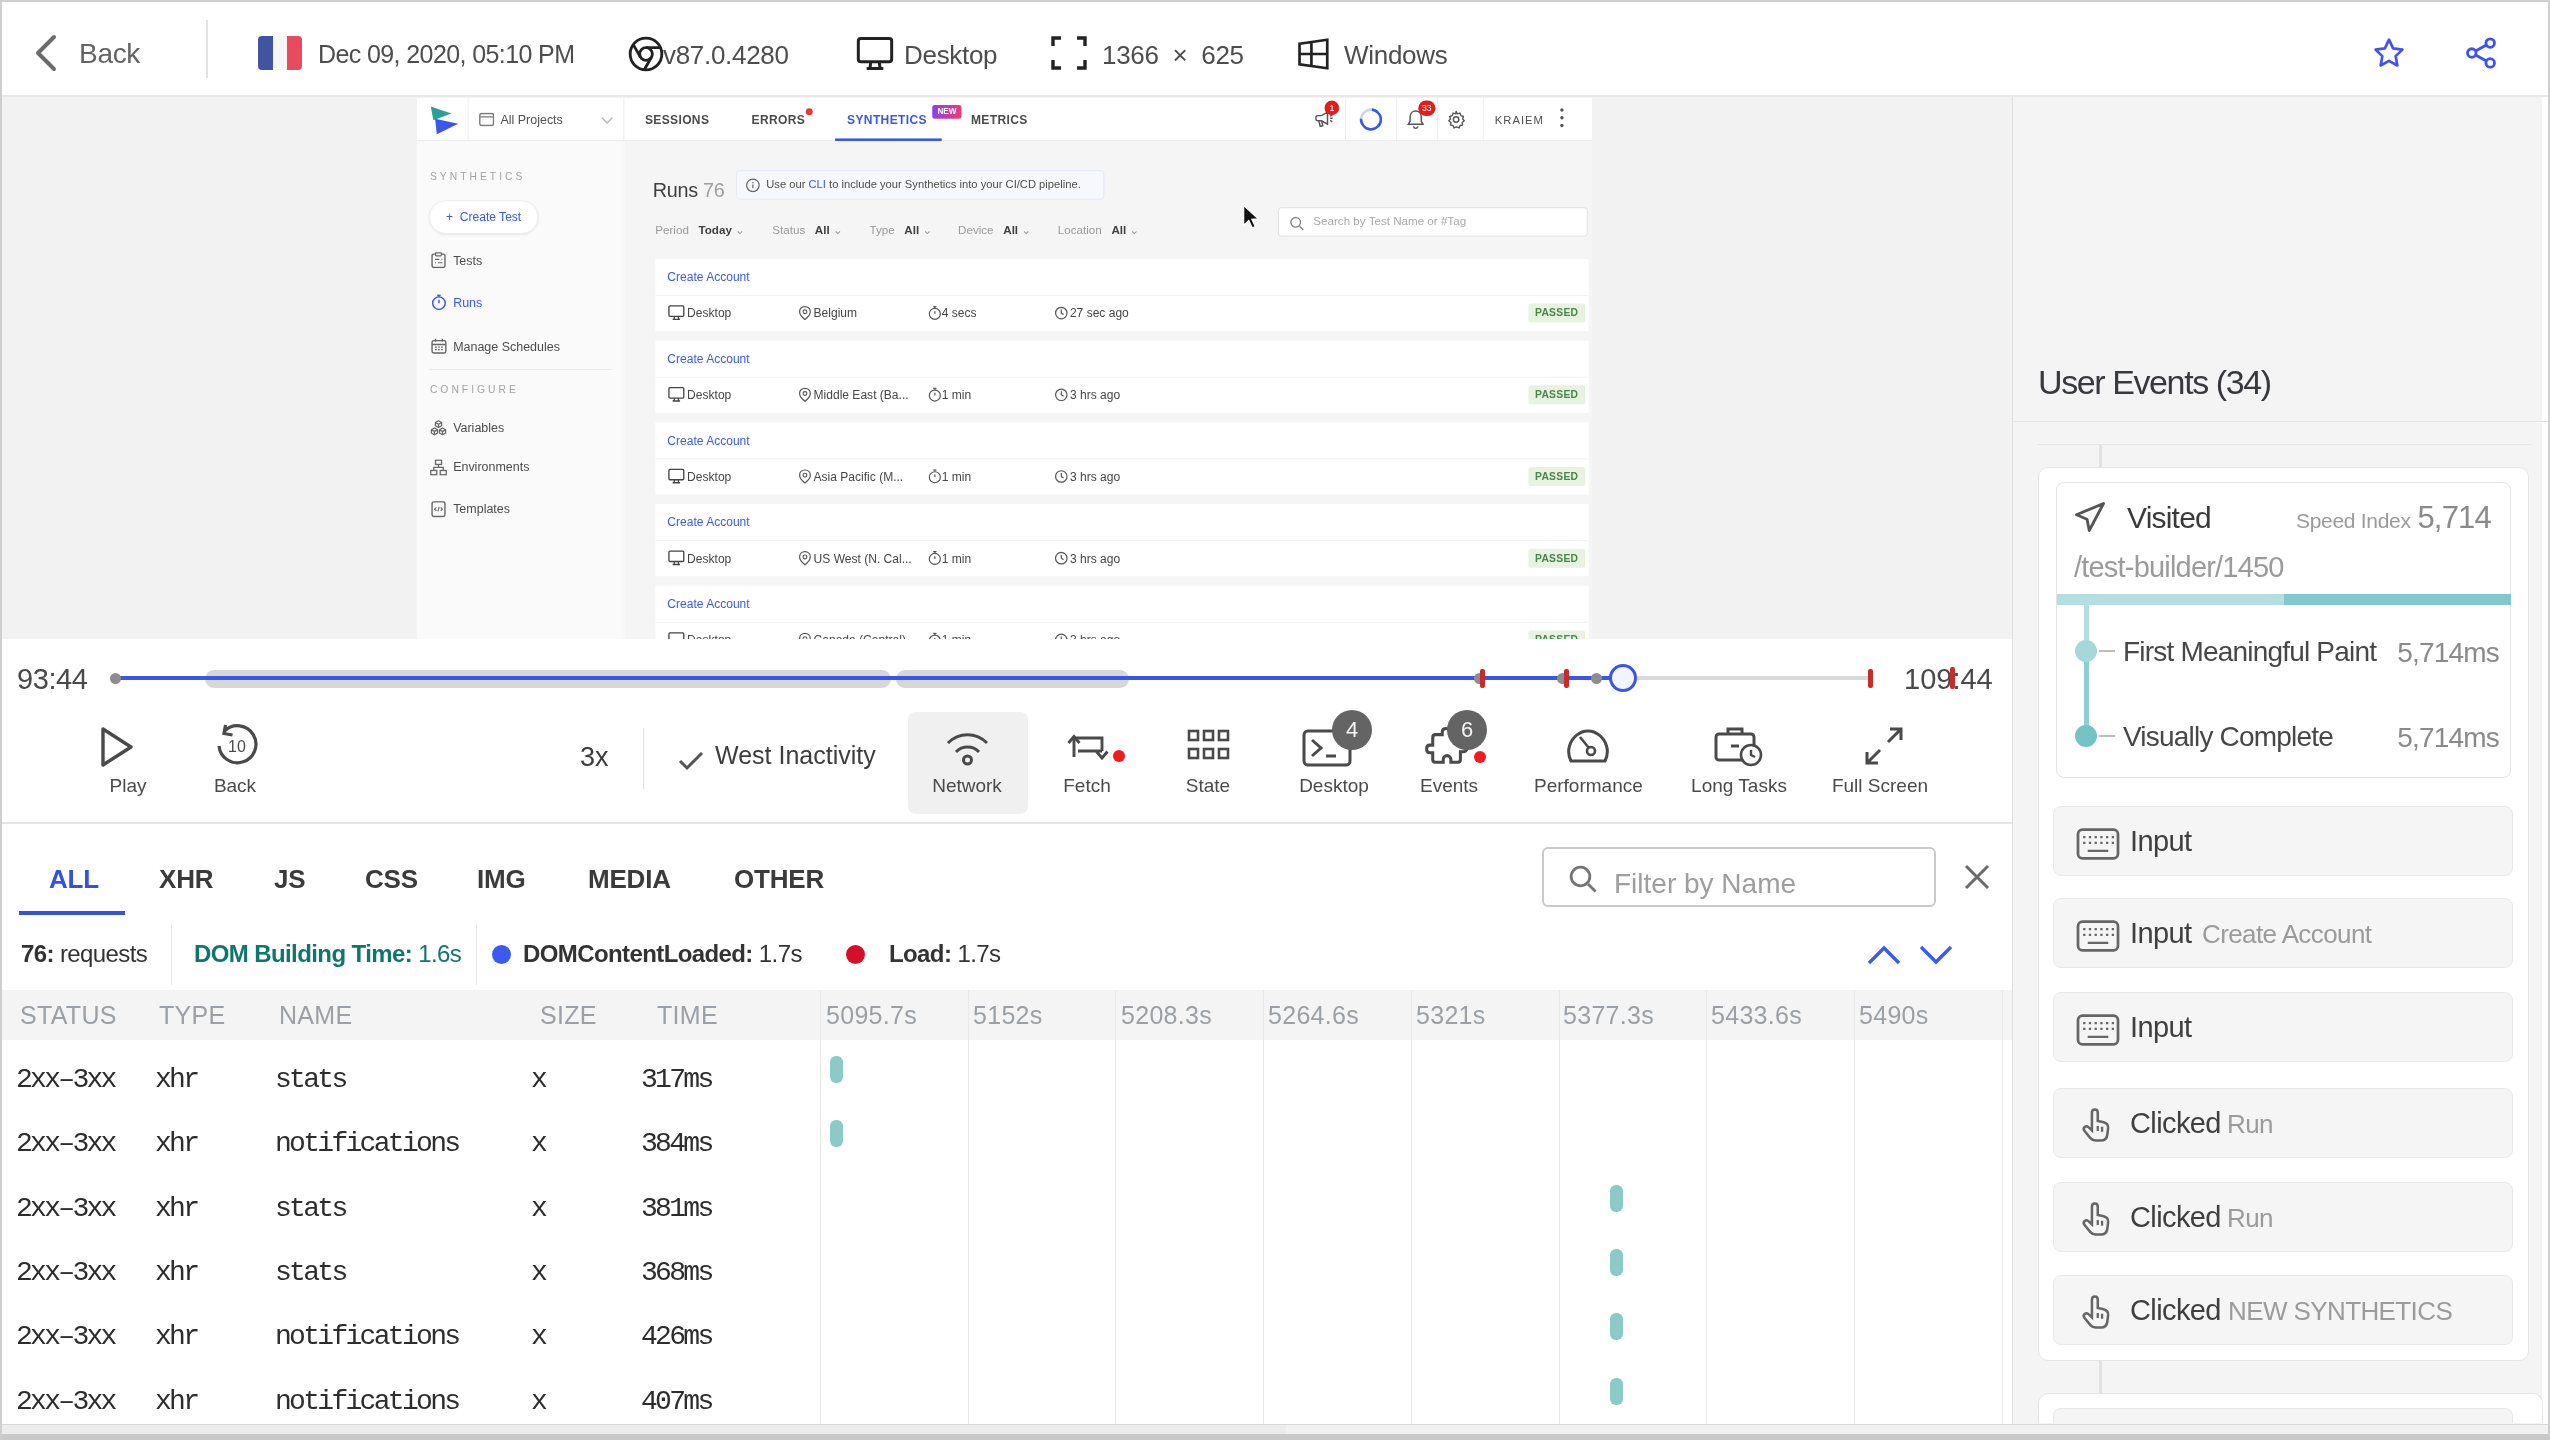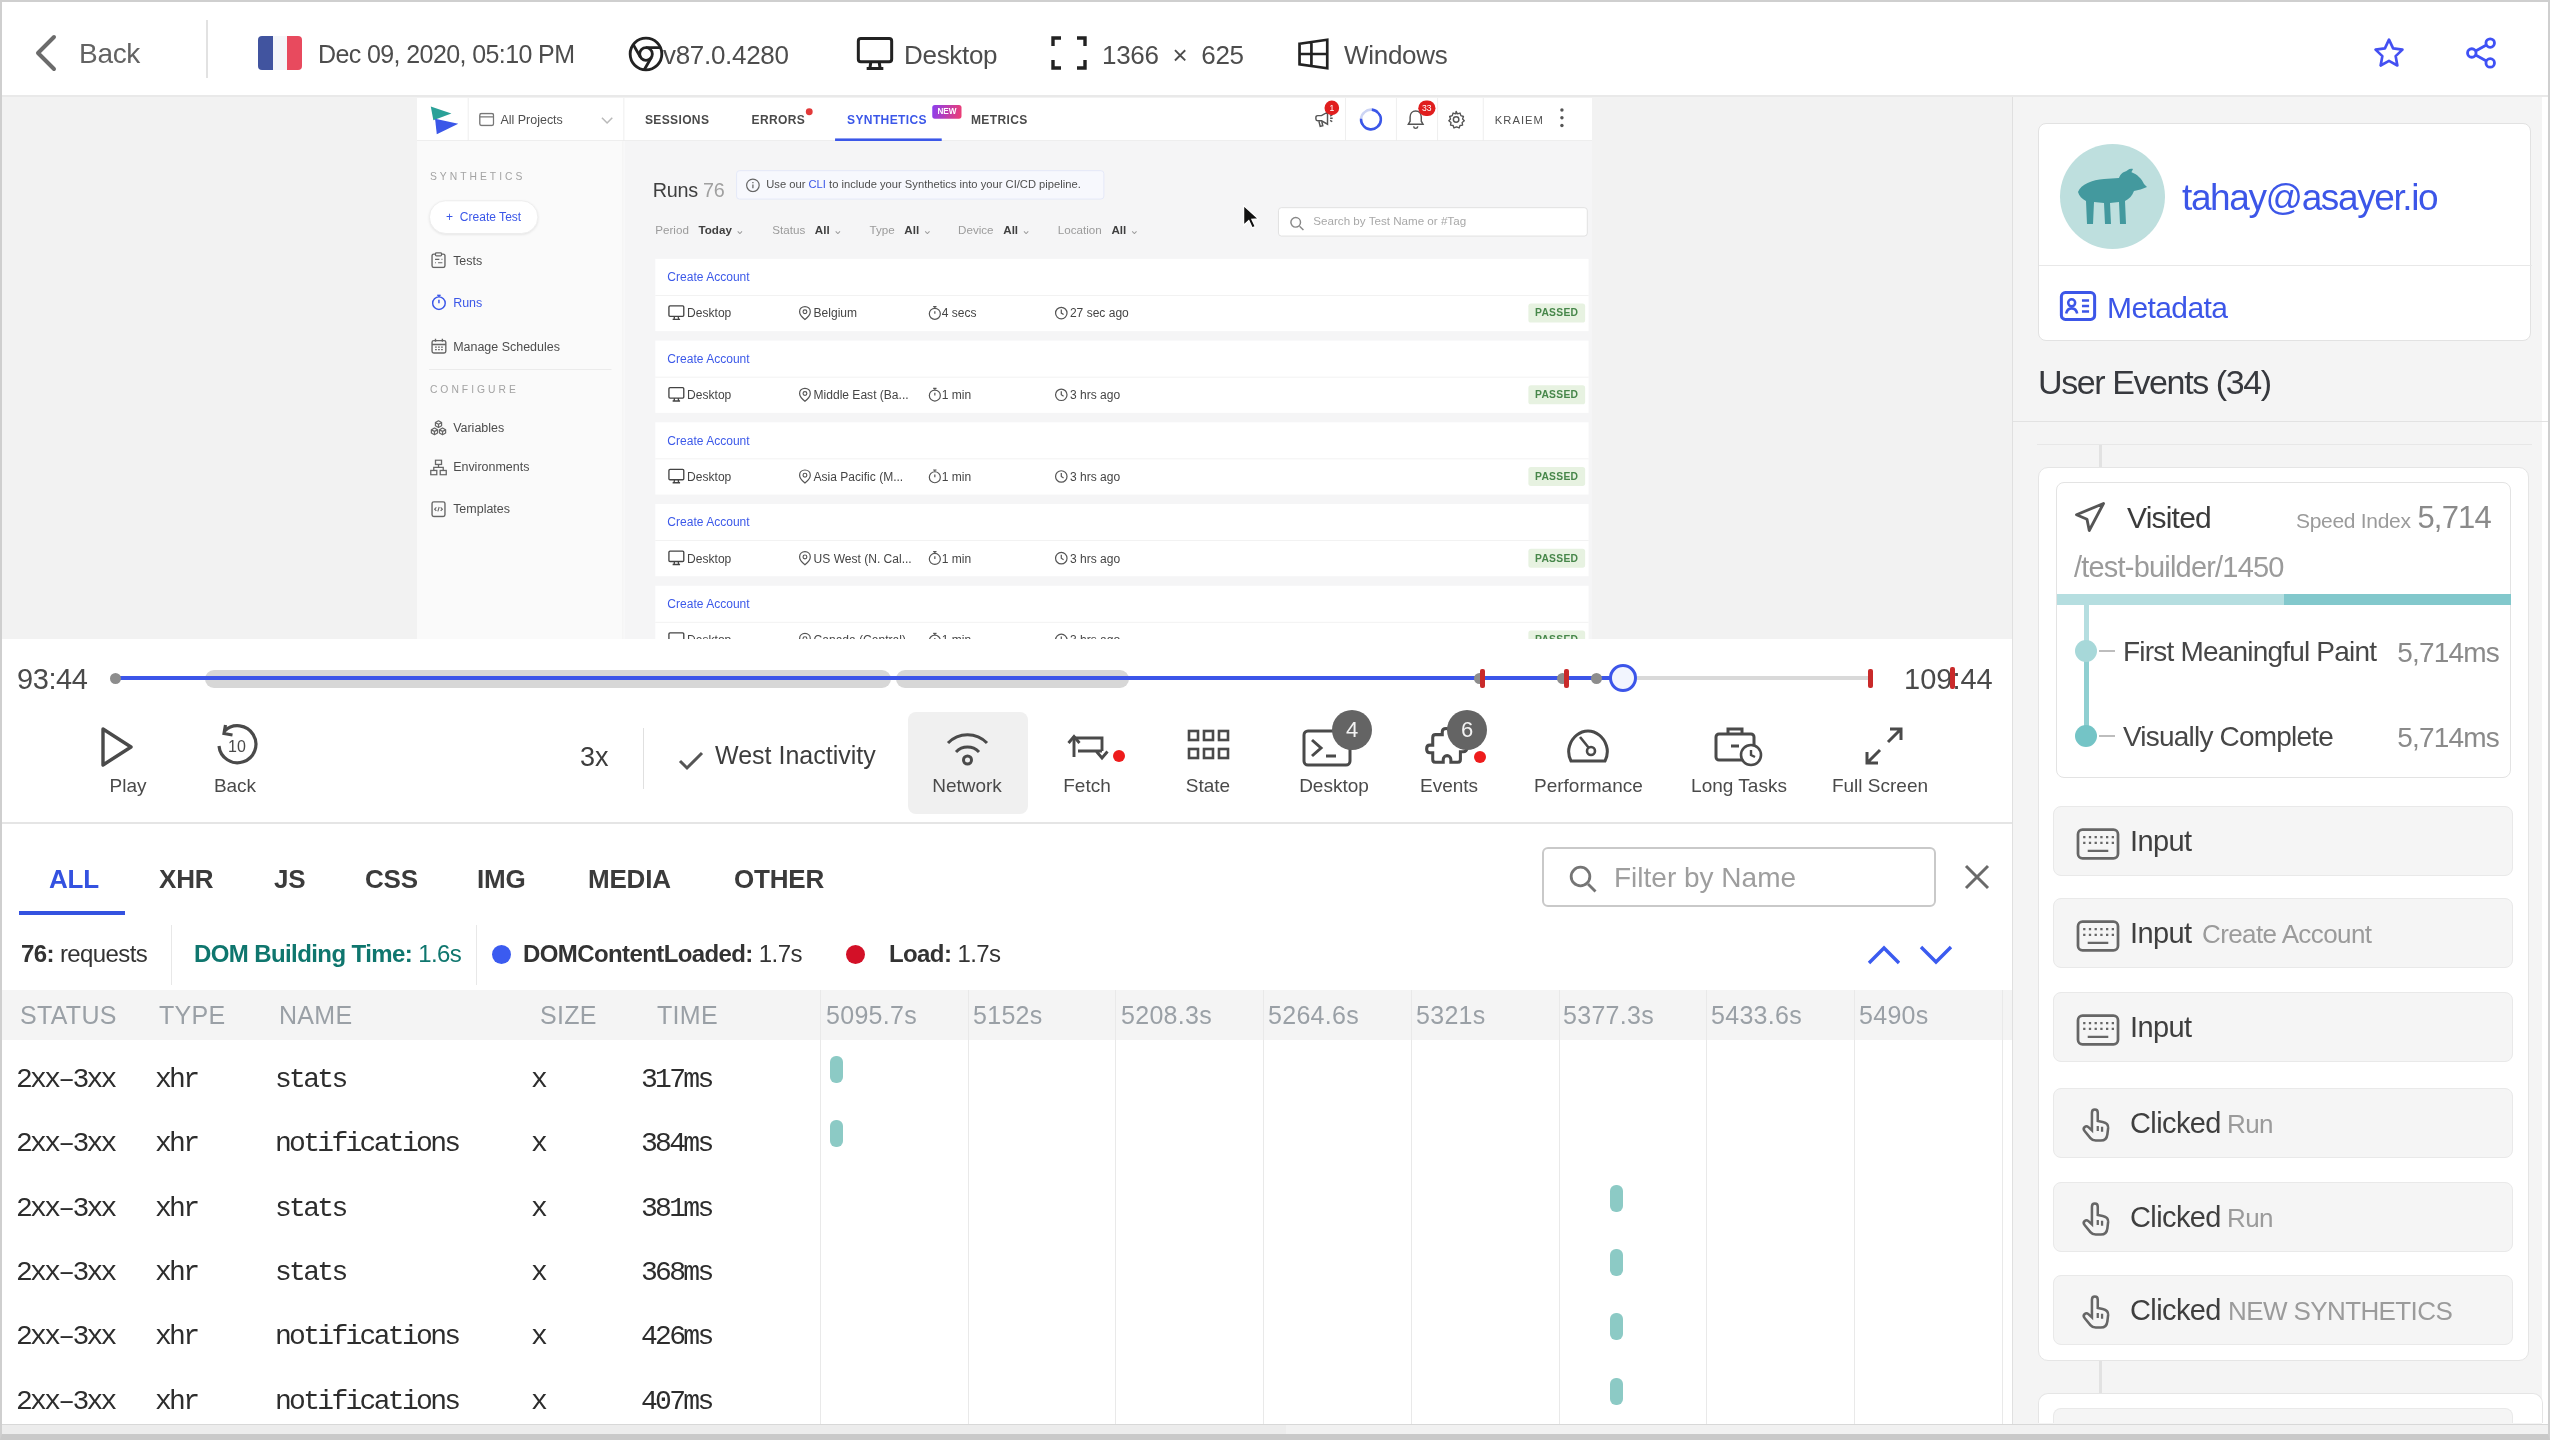--- a/index.html
+++ b/index.html
@@ -444,21 +444,21 @@
     <div class="tab" style="left:272px">JS</div>
     <div class="tab" style="left:363px">CSS</div>
     <div class="tab" style="left:475px">IMG</div>
     <div class="tab" style="left:586px">MEDIA</div>
     <div class="tab" style="left:732px">OTHER</div>
     <div class="abs" style="left:1540px;top:23px;width:394px;height:60px;border:2px solid #c9c9c9;border-radius:6px">
       <svg class="abs" style="left:24px;top:15px" width="30" height="30" viewBox="0 0 18 18">
         <circle cx="7.5" cy="7.5" r="5.6" fill="none" stroke="#757575" stroke-width="1.7"></circle>
         <path d="M12 12 L16.5 16.5" stroke="#757575" stroke-width="1.7"></path>
       </svg>
-      <div class="abs" style="left:70px;top:13px;font-size:28px;color:#9e9e9e">Filter by Name</div>
+      <div class="abs" style="left:70px;top:19px;font-size:28px;color:#9e9e9e">Filter by Name</div>
     </div>
     <svg class="abs" style="left:1960px;top:38px" width="30" height="30" viewBox="0 0 30 30">
       <path d="M4 4 L26 26 M26 4 L4 26" stroke="#6a6a6a" stroke-width="3"></path>
     </svg>
 
     <div class="abs" style="left:19px;top:116px;font-size:24px;color:#333;letter-spacing:-0.6px"><b>76:</b> requests</div>
     <div class="abs" style="left:169px;top:101px;width:1px;height:60px;background:#e8e8e8"></div>
     <div class="abs" style="left:192px;top:116px;font-size:24px;color:#0f766e;letter-spacing:-0.6px"><b>DOM Building Time:</b> 1.6s</div>
     <div class="abs" style="left:474px;top:101px;width:1px;height:60px;background:#e8e8e8"></div>
     <div class="abs" style="left:490px;top:121px;width:19px;height:19px;border-radius:50%;background:#3b5bf0"></div>
@@ -545,36 +545,20 @@
       <span class="c5">407ms</span>
       <span class="bar" style="left:1608px"></span>
     </div>
   </div>
   <div id="hscroll">
     <div class="thumb"></div>
   </div>
   <div id="side">
     <div class="abs" style="left:529px;top:0;width:7px;height:1327px;background:#fff"></div>
 
-    <div class="abs" style="left:25px;top:26px;width:493px;height:218px;background:#fff;border:1px solid #e2e2e2;border-radius:8px">
-      <div class="abs" style="left:21px;top:20px;width:105px;height:105px;border-radius:50%;background:#bedfde"></div>
-      <svg class="abs" style="left:33px;top:44px" width="80" height="58" viewBox="0 0 80 58">
-        <path d="M6 24 C9 16 20 12 32 11 L47 10 C49 4 54 2 59 4 C65 6 70 11 72 16 L75 19 C71 21 66 22 62 23 C60 28 57 31 53 33 L54 56 L48 56 L47 34 L38 35 L39 56 L33 56 L32 35 L22 34 L21 56 L15 56 L14 33 C10 31 7 28 6 24 Z" fill="#43999e"></path>
-        <path d="M53 6 C54 2 58 0 61 1 L58 7 Z" fill="#43999e"></path>
-      </svg>
-      <div class="abs" style="left:143px;top:53px;font-size:37px;color:#3c56e8;letter-spacing:-1.4px">tahay@asayer.io</div>
-      <div class="abs" style="left:0;top:141px;width:493px;height:1px;background:#e8e8e8"></div>
-      <svg class="abs" style="left:20px;top:164px" width="38" height="36" viewBox="0 0 24 22">
-        <rect x="1.5" y="2.5" width="21" height="17" rx="2.5" fill="none" stroke="#3c56e8" stroke-width="1.9"></rect>
-        <circle cx="8" cy="9" r="2.2" fill="none" stroke="#3c56e8" stroke-width="1.6"></circle>
-        <path d="M4.5 15.8 C5 13.5 6.3 12.5 8 12.5 C9.7 12.5 11 13.5 11.5 15.8" fill="none" stroke="#3c56e8" stroke-width="1.6"></path>
-        <path d="M14.5 7.5 H19 M14.5 11 H19 M14.5 14.5 H19" stroke="#3c56e8" stroke-width="1.6"></path>
-      </svg>
-      <div class="abs" style="left:68px;top:167px;font-size:30px;color:#3c56e8;letter-spacing:-0.6px">Metadata</div>
-    </div>
     <div class="abs" style="left:25px;top:266px;font-size:34px;color:#37393e;letter-spacing:-1.4px">User Events (34)</div>
     <div class="abs" style="left:0;top:324px;width:536px;height:1px;background:#e2e2e2"></div>
     <div class="abs" style="left:24px;top:347px;width:495px;height:1px;background:#e7e7e7"></div>
     <div class="abs" style="left:86px;top:348px;width:3px;height:23px;background:#e2e2e2"></div>
 
     <div class="abs" style="left:25px;top:370px;width:491px;height:894px;background:#fff;border:1px solid #e5e5e5;border-radius:10px"></div>
     <div class="abs" style="left:43px;top:385px;width:455px;height:296px;background:#fff;border:1px solid #e3e3e3;border-radius:8px"></div>
     <svg class="abs" style="left:59px;top:402px" width="36" height="36" viewBox="0 0 24 24">
       <path d="M21 3 L3 10.5 L10 13.5 L11.5 21 L21 3 Z" fill="none" stroke="#555" stroke-width="1.9" stroke-linejoin="round"></path>
     </svg>

